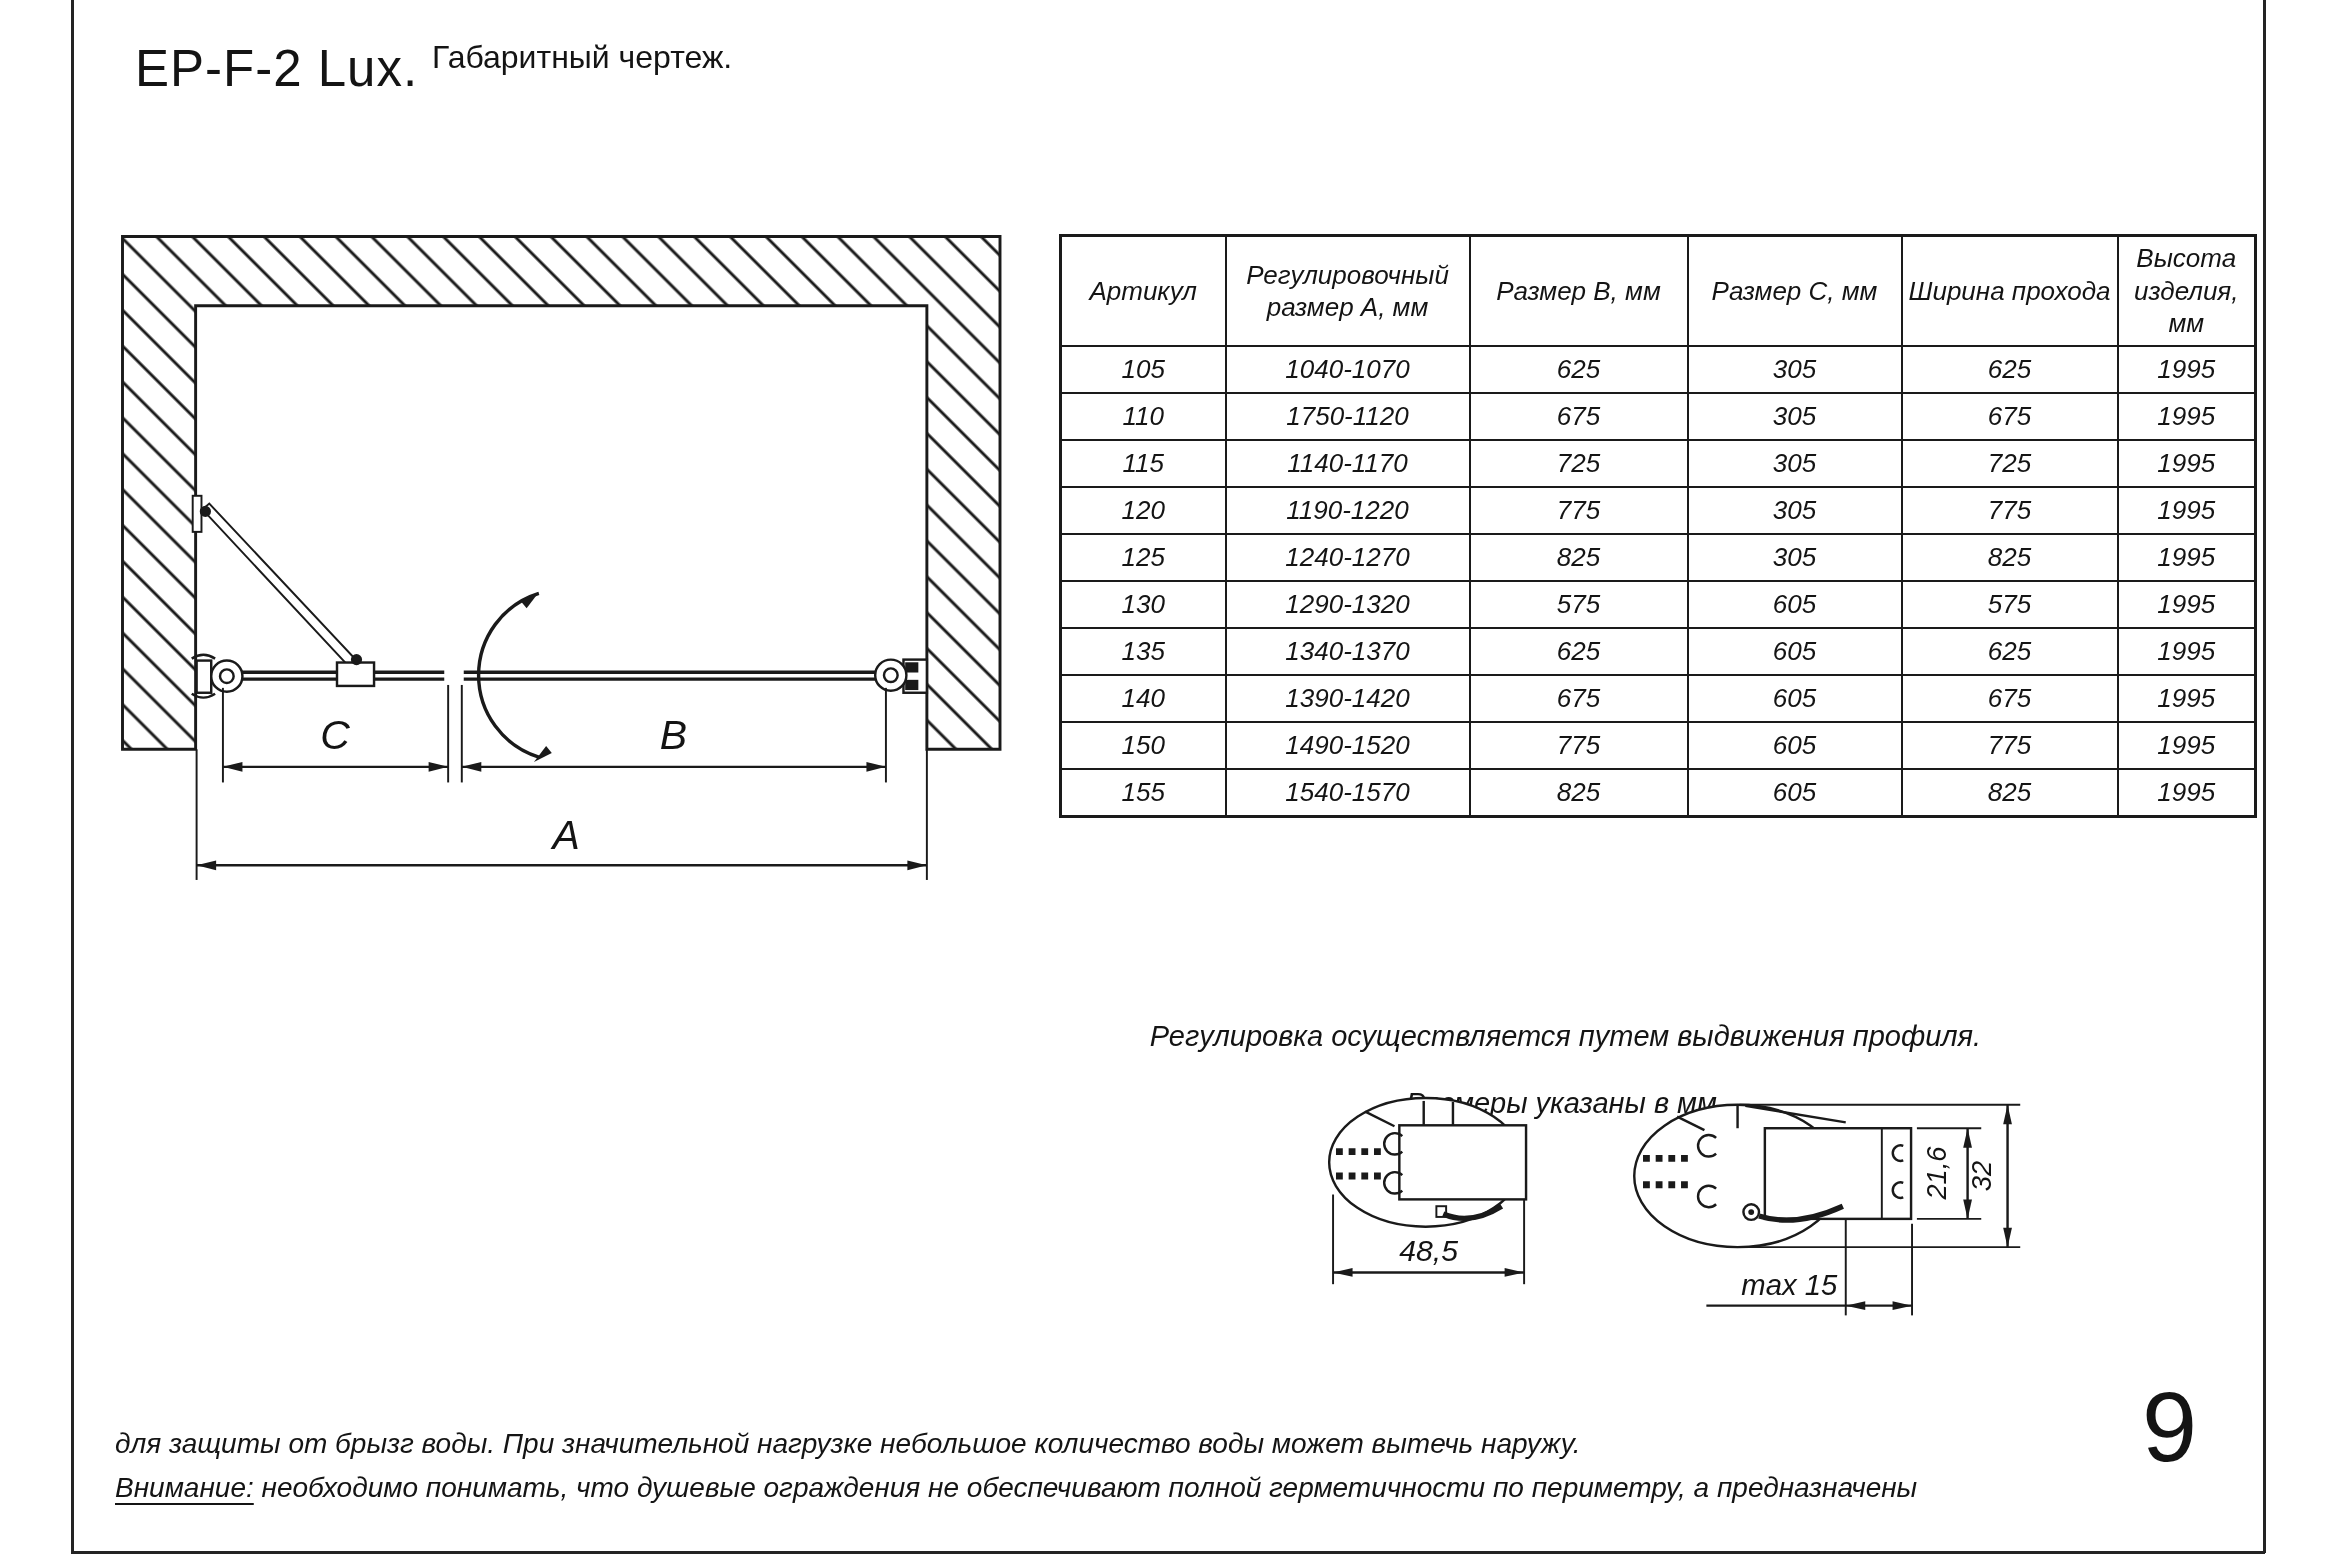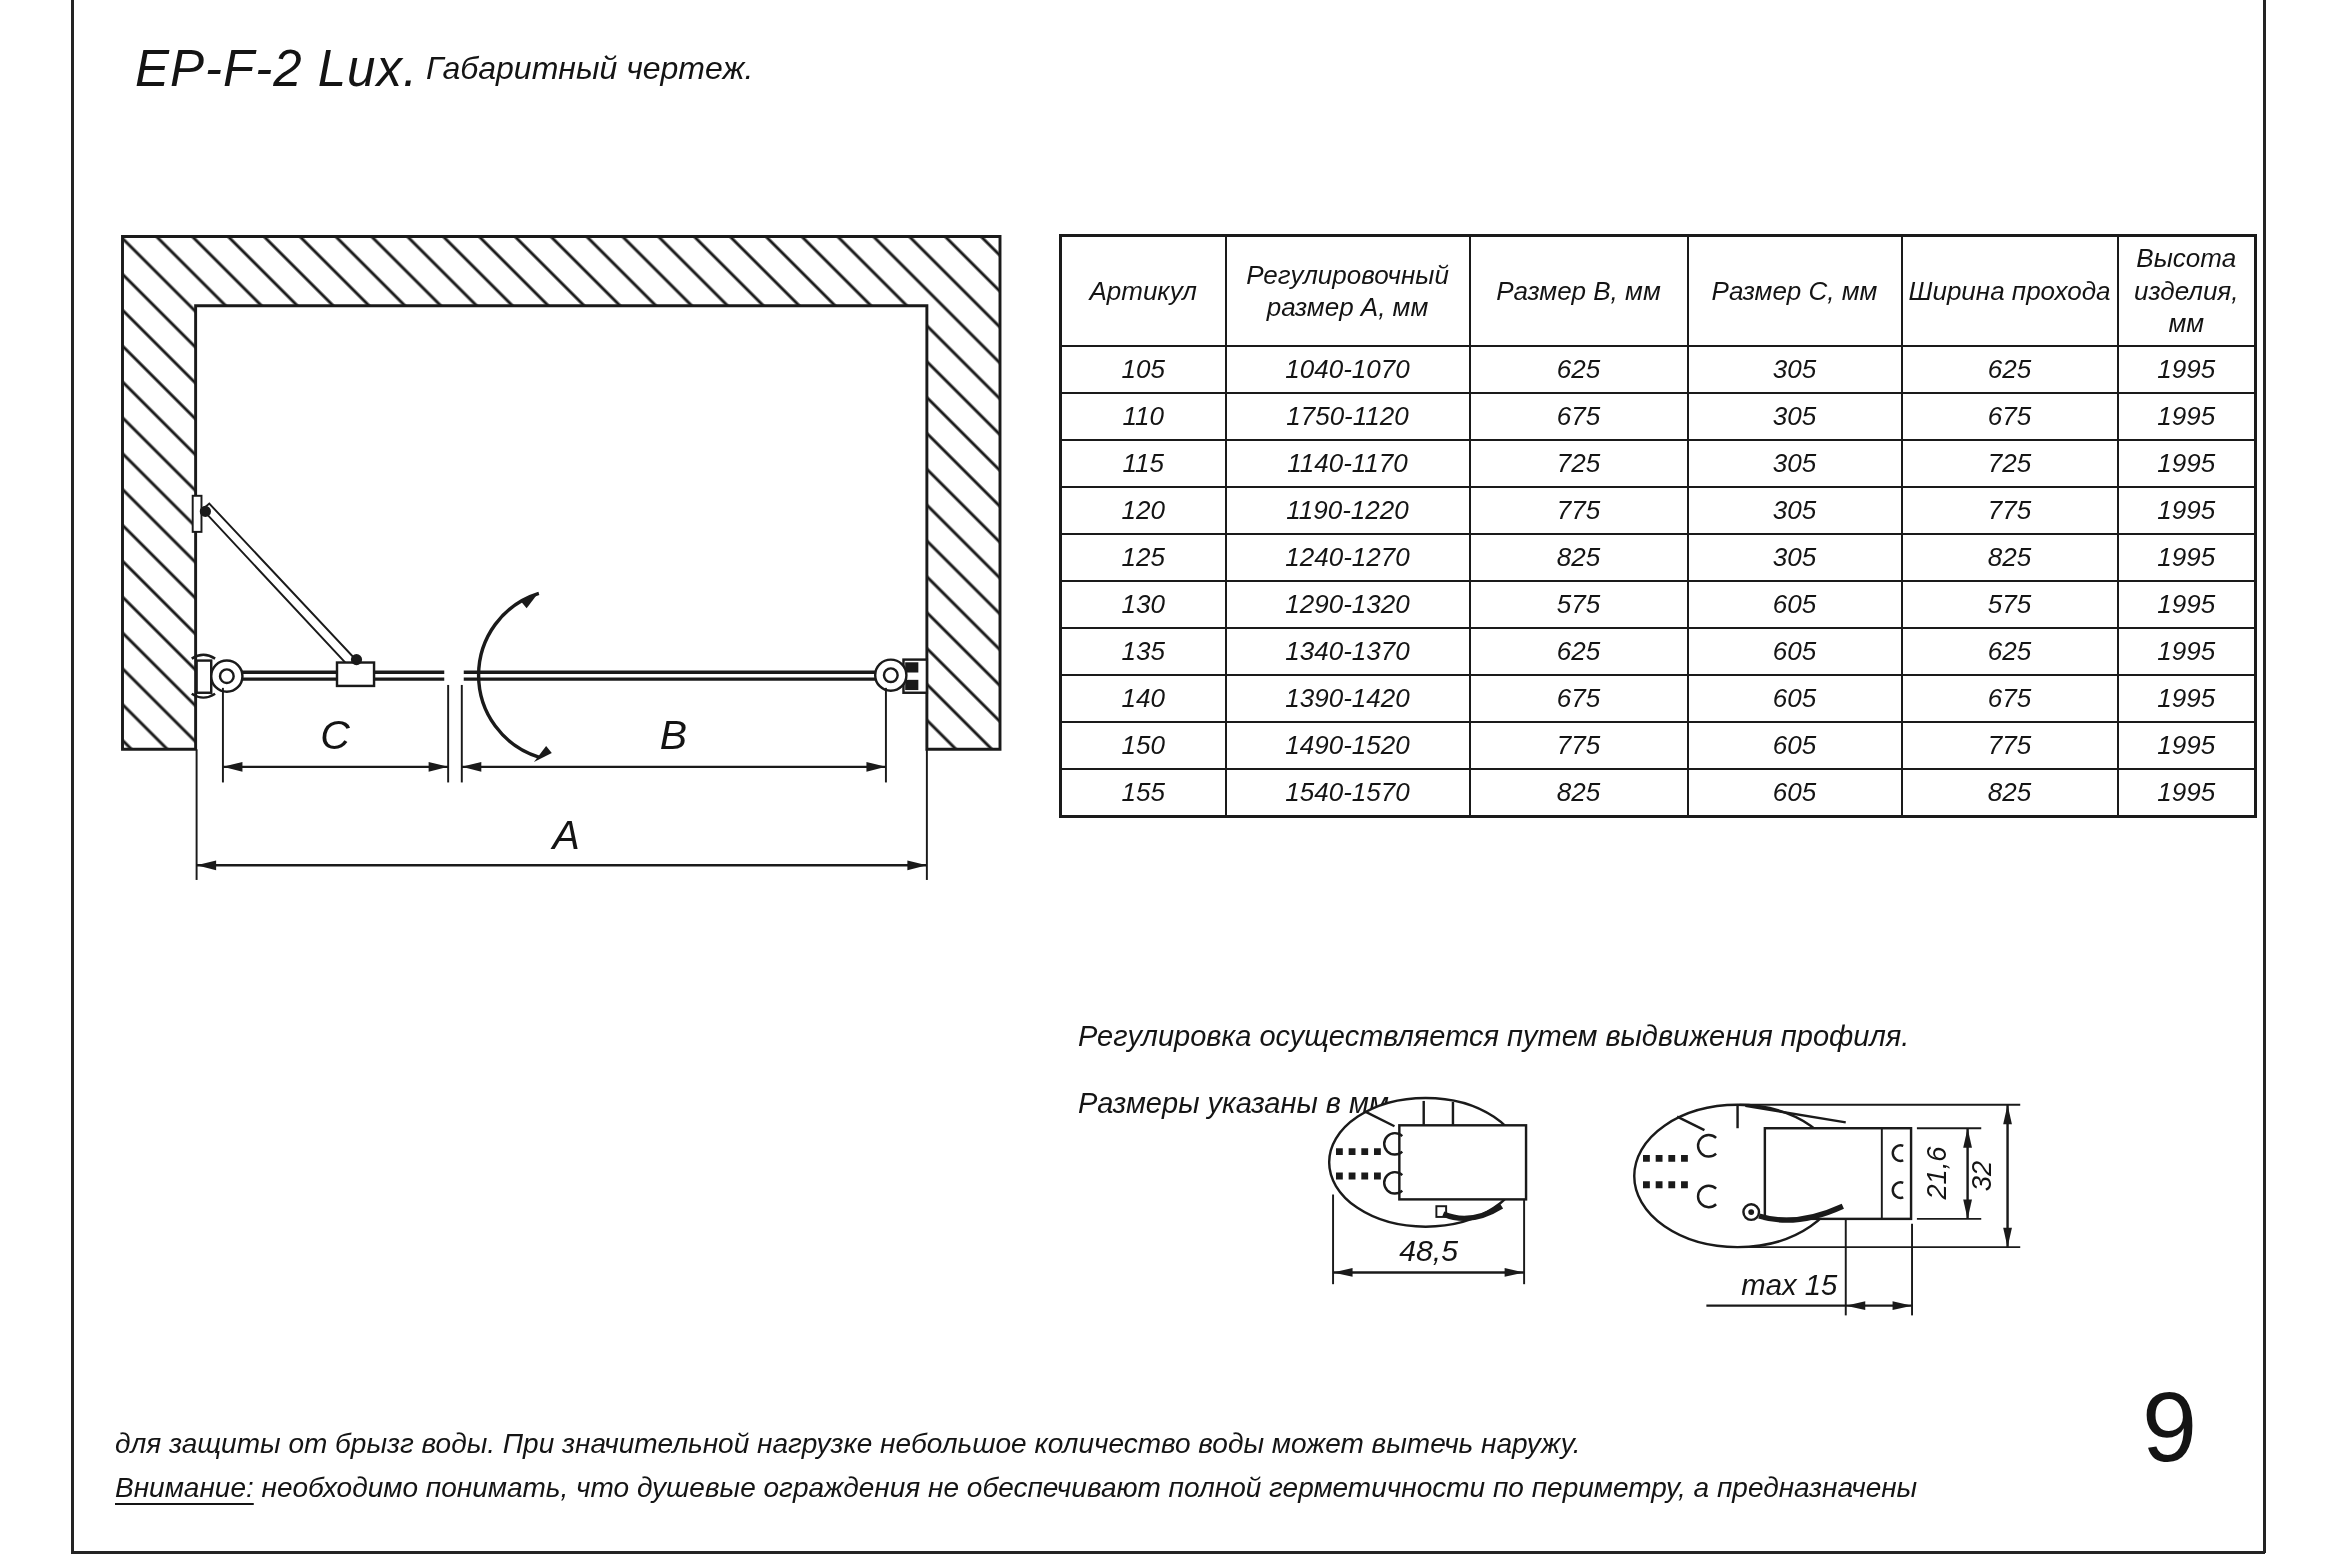--- a/index.html
+++ b/index.html
@@ -6,33 +6,33 @@
   body{
     width:2341px;height:1560px;position:relative;background:#ffffff;
     font-family:"Liberation Sans",sans-serif;color:#141414;overflow:hidden;
   }
   .abs{position:absolute}
   
   .frame-left{left:71px;top:0;width:2.9px;height:1553px;background:#232323}
   .frame-right{left:2263px;top:0;width:2.9px;height:1553px;background:#232323}
   .frame-bottom{left:71px;top:1551px;width:2194px;height:2.9px;background:#232323}
   
-  .title{left:135px;top:39px;display:flex;align-items:center;gap:8px;font-style:italic;white-space:nowrap}
+  .title{left:135px;top:39px;display:flex;align-items:flex-start;gap:14px;white-space:nowrap}
   .title .model{font-size:51px;letter-spacing:1px}
   .title .sub{font-size:32px}
   
   table.dim{border-collapse:collapse;table-layout:fixed;position:absolute;left:1059px;top:234px;
     font-style:italic;font-size:26px;text-align:center;border:3.9px solid #1a1a1a}
   table.dim th,table.dim td{border:2px solid #1a1a1a;padding:0 5.9px;font-weight:normal}
   table.dim thead th{height:108px;border-bottom:2.9px solid #1a1a1a;line-height:1.25}
   table.dim tbody td{height:45px}
   .hdr-bold{font-weight:normal;display:block}
   .hdr-rest{display:block}
   
-  .notes{left:1078px;top:1003px;width:975px;text-align:left;font-style:italic;font-size:29px;line-height:2.3}
+  .notes{left:1078px;top:1003px;width:975px;text-align:center;font-style:italic;font-size:29px;line-height:2.3}
   
   .warning{left:115px;top:1422px;width:2068px;font-style:italic;font-size:28px;line-height:1.58}
   .warning .wlabel{text-decoration:underline;text-underline-offset:5.9px}
   
   .pagenum{left:2142px;top:1377px;font-size:99px;line-height:1}
   svg{position:absolute}
   text.dwg{font-family:"Liberation Sans",sans-serif;font-style:italic;fill:#141414}
 </style>
 </head>
 <body>

